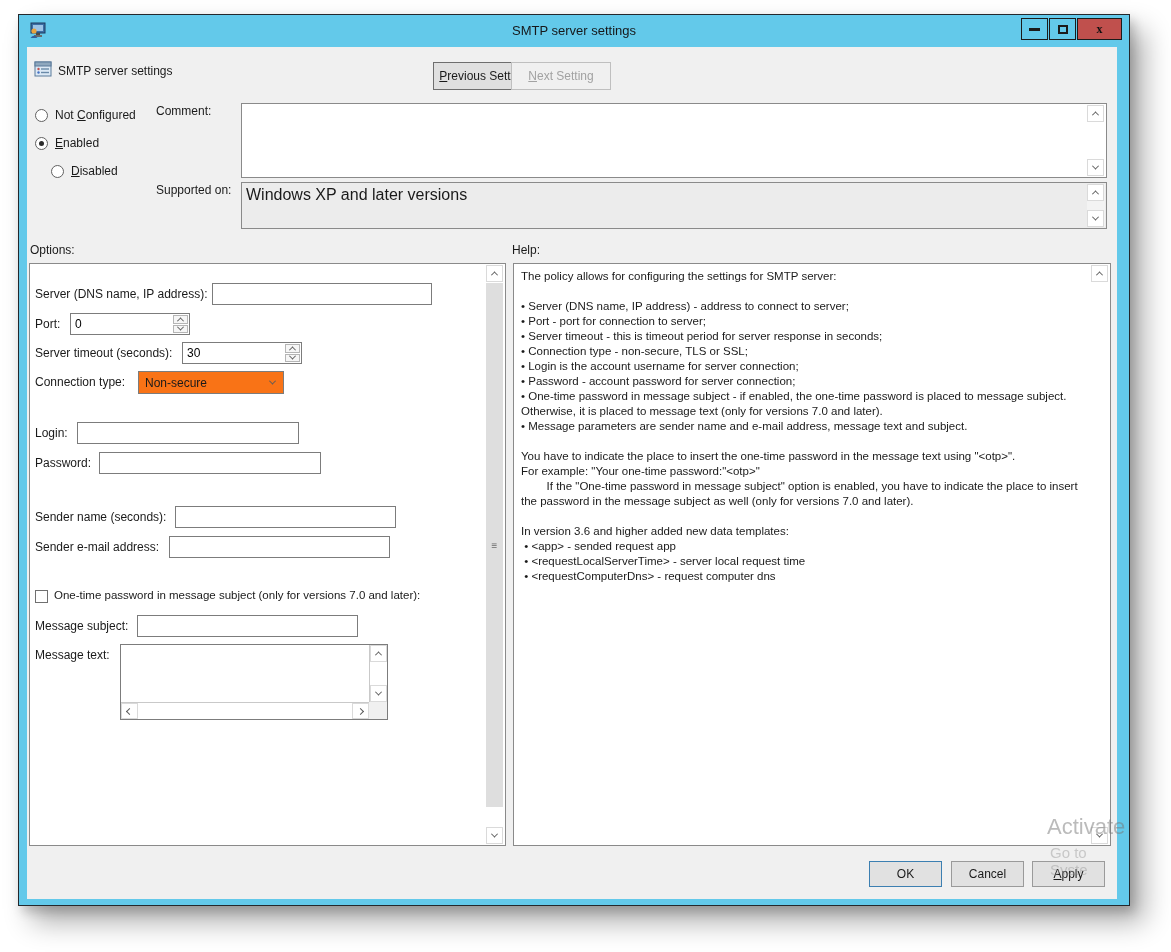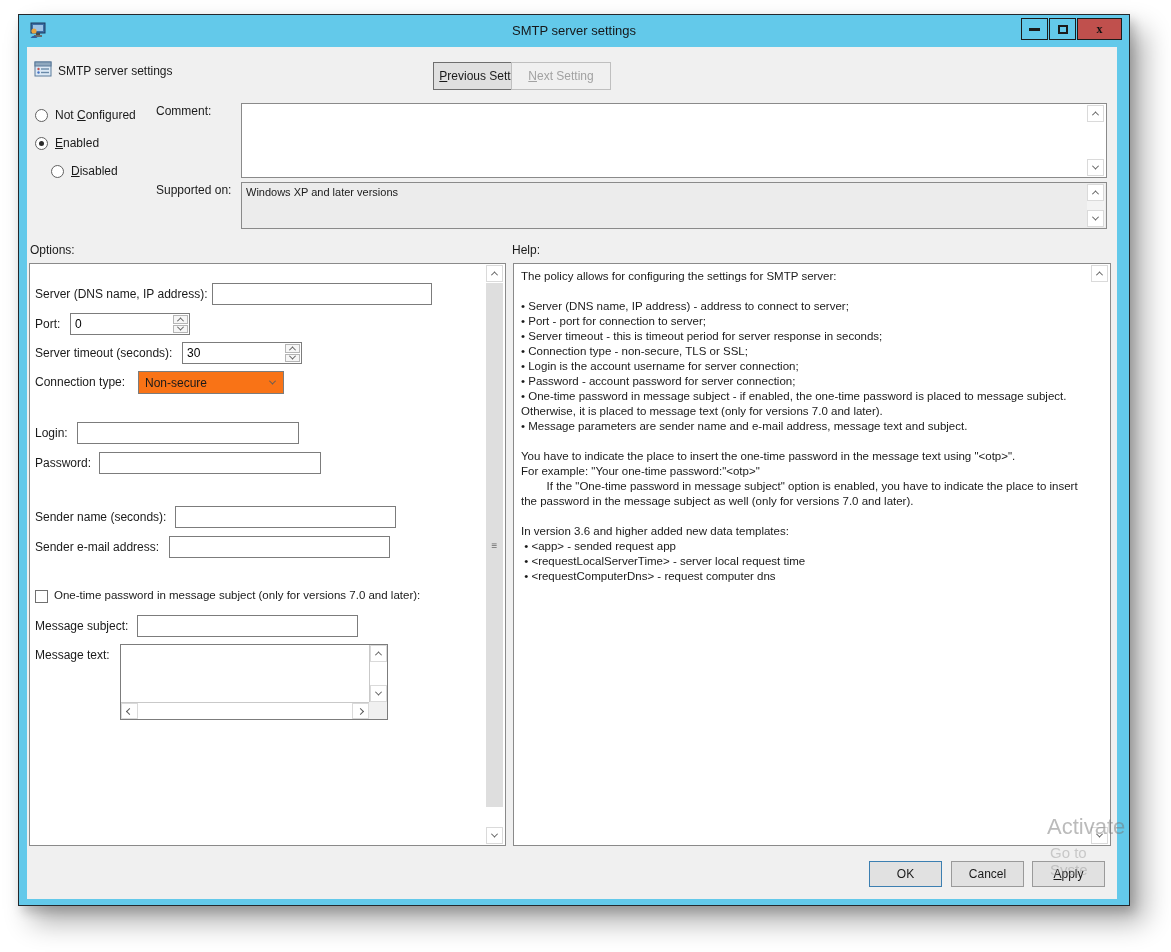--- a/index.html
+++ b/index.html
@@ -35,21 +35,21 @@
   .nav-btn.disabled { background:#F0F0F0; border:1px solid #BFBFBF; color:#A2A2A2; }
 
   .radio-row { position:absolute; display:flex; align-items:center; height:16px; }
   .radio { width:13px; height:13px; border-radius:50%; border:1px solid #616161; background:#FFFFFF;
            margin-right:7px; position:relative; flex:0 0 auto; }
   .radio.sel::after { content:""; position:absolute; left:3px; top:3px; width:5px; height:5px;
                       border-radius:50%; background:#2B2B2B; }
 
   .txtbox { background:#FFFFFF; border:1px solid #8A8A8A; position:absolute; }
   .txtbox.disabled { background:#ECECEC; }
-  .txtbox .content { position:absolute; left:4px; top:3px; right:30px; font-size:11px; }
+  .txtbox .content { position:absolute; left:4px; top:3px; right:30px; font-size:16px; }
 
   .vscroll { position:absolute; top:1px; right:1px; bottom:1px; width:18px; background:#FFFFFF; }
   .vscroll.gray { background:#F3F3F3; }
   .sb-btn { position:absolute; left:0; width:17px; height:17px; background:#FFFFFF;
             border:1px solid #DADADA; display:flex; align-items:center; justify-content:center; }
   .sb-btn.top { top:0; }
   .sb-btn.bottom { bottom:0; }
 
   .chev { display:inline-block; width:6px; height:6px; border-right:2px solid #5B5B5B;
           border-bottom:2px solid #5B5B5B; }

